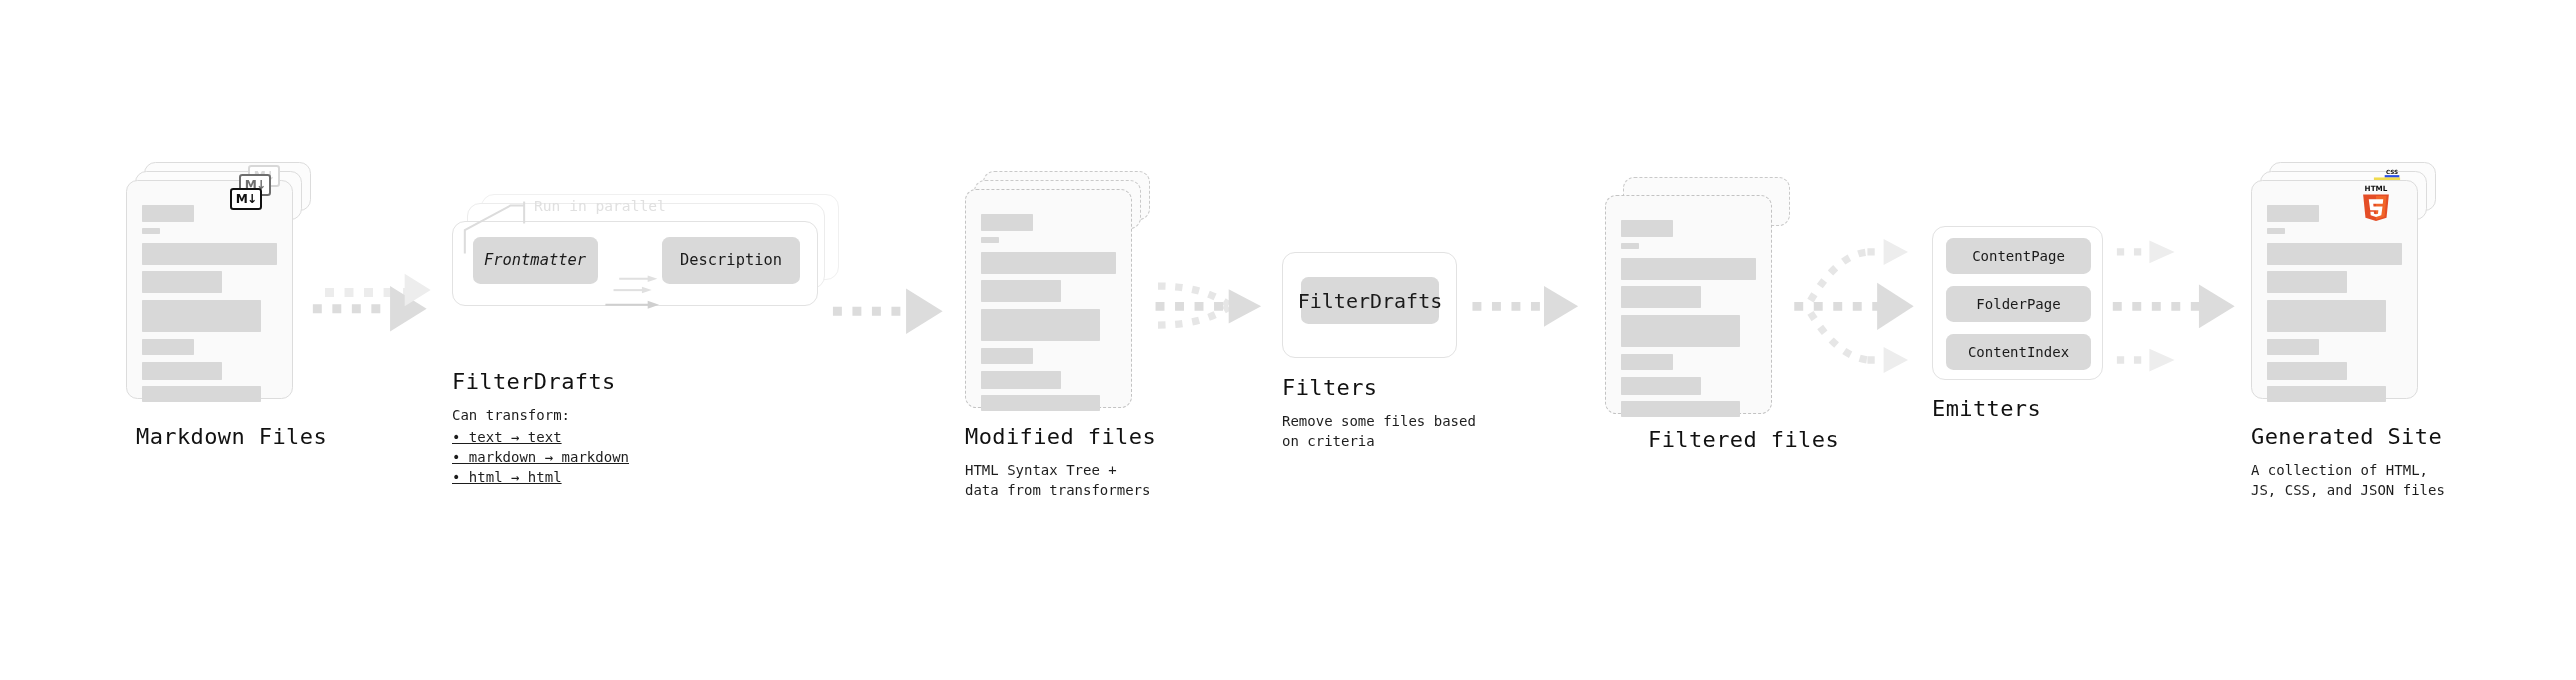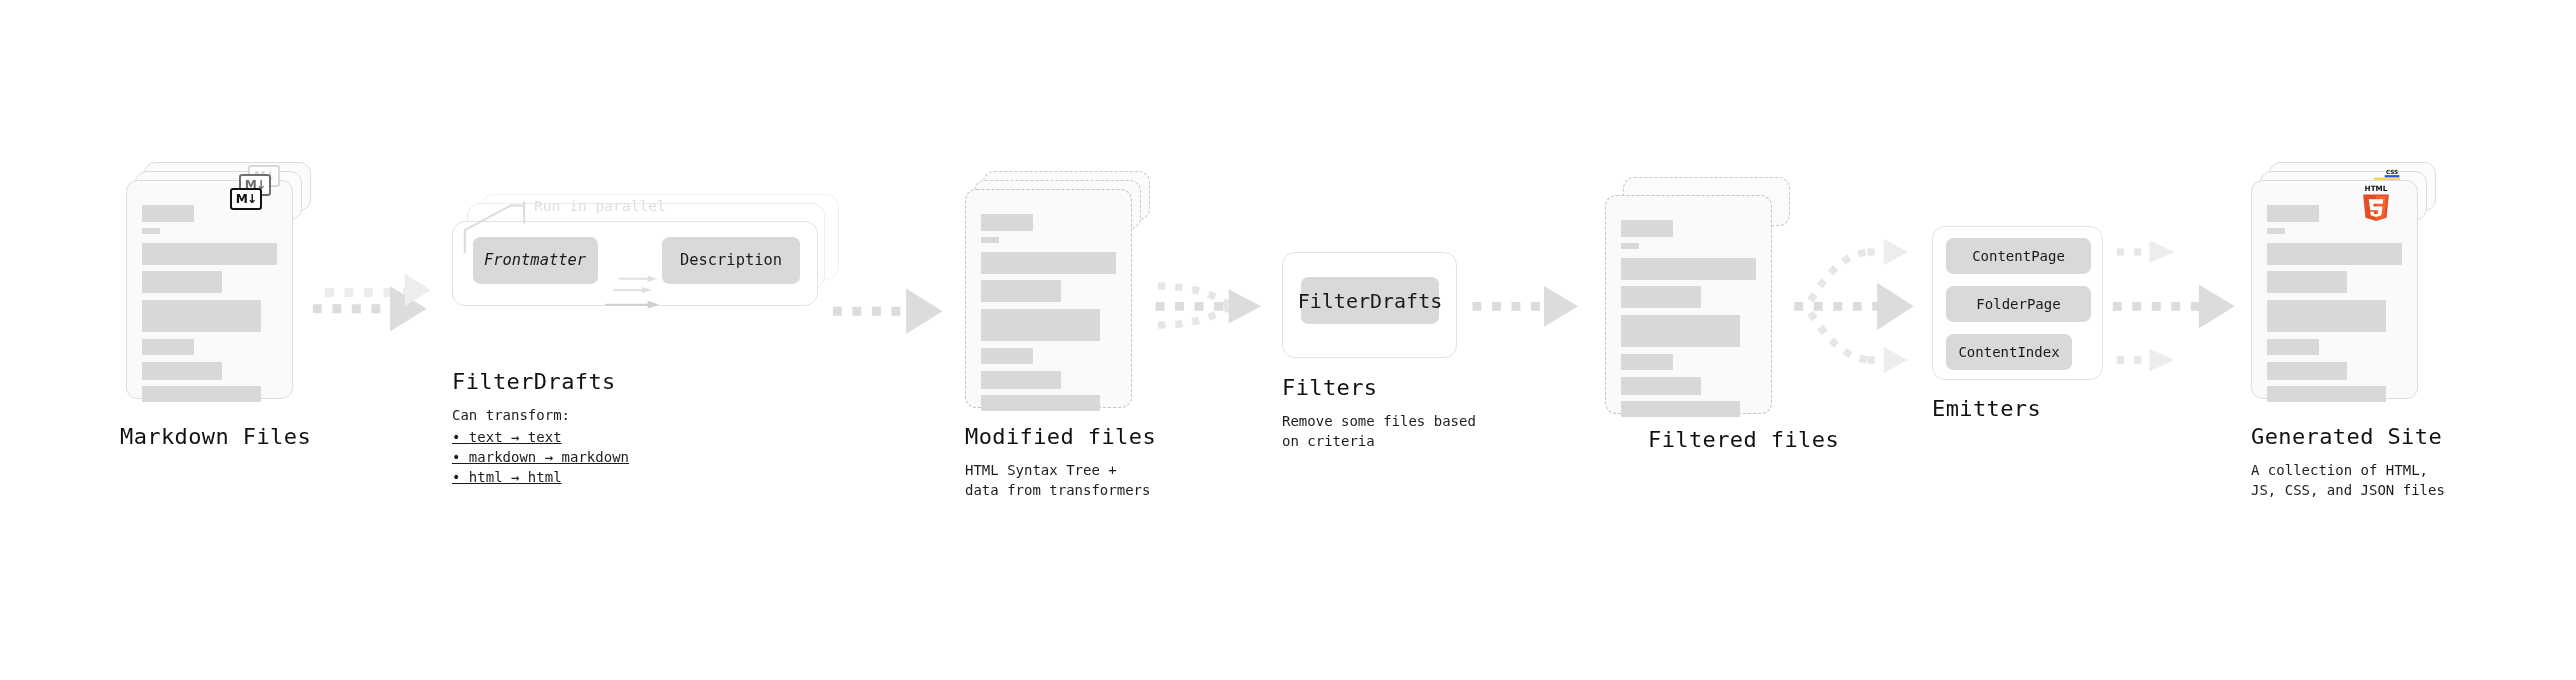--- a/index.html
+++ b/index.html
@@ -102,21 +102,21 @@
             <span>M↓</span>
           </div>
       </div>
       <div class="badge" style="left:104px;top:8.1px;">
         <div class="md-logo">
             <span>M↓</span>
           </div>
       </div>
     </div>
   </div>
-  <div class="caption" style="left:120px;top:425px;text-align:center;">
+  <div class="caption" style="left:136px;top:425px;text-align:center;">
     <div class="cap-title">Markdown Files</div>
   </div>
 
   <div class="stage-node" style="left:452px;top:213px;">
 
     <div class="procbox" style="left:29px;top:-19.5px;width:358px;height:86px;border-color:#f0f0f0;">
       <div class="chip ghost1" style="left:18.7px;top:39px;width:122px;height:41px;"></div>
       <div class="chip ghost1" style="left:184px;top:39px;width:122px;height:41px;"></div>
     </div>
     <div class="procbox" style="left:14.6px;top:-9.8px;width:358px;height:86px;border-color:#ececec;">
@@ -202,21 +202,21 @@
   </div>
 
   <div class="stage-node" style="left:1932px;top:226px;">
     <div class="procbox" style="left:0;top:0;width:171px;height:154px;padding-left:40px;">
       <div class="chip" style="left:13px;top:11.4px;width:145px;height:36px;font-size:14px;">
         <span>ContentPage</span>
       </div>
       <div class="chip" style="left:13px;top:59px;width:145px;height:36px;font-size:14px;">
         <span>FolderPage</span>
       </div>
-      <div class="chip" style="left:13px;top:107px;width:126px;height:36px;font-size:14px;">
+      <div class="chip" style="left:13px;top:107px;width:145px;height:36px;font-size:14px;">
         <span>ContentIndex</span>
       </div>
     </div>
   </div>
   <div class="caption" style="left:1932px;top:397px;">
     <div class="cap-title">Emitters</div>
   </div>
 
   <div class="stage-node" style="left:2251px;top:180px;">
     <div class="filestack" style="width:167px;height:219px;">

